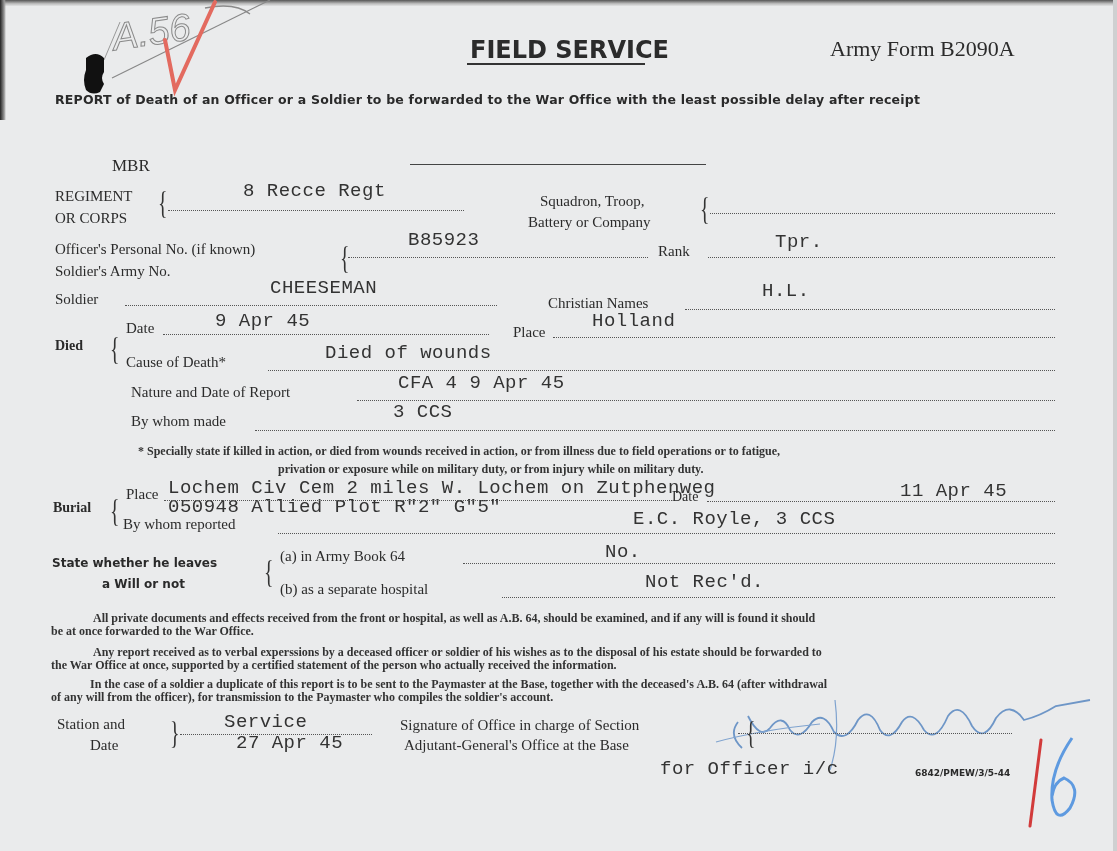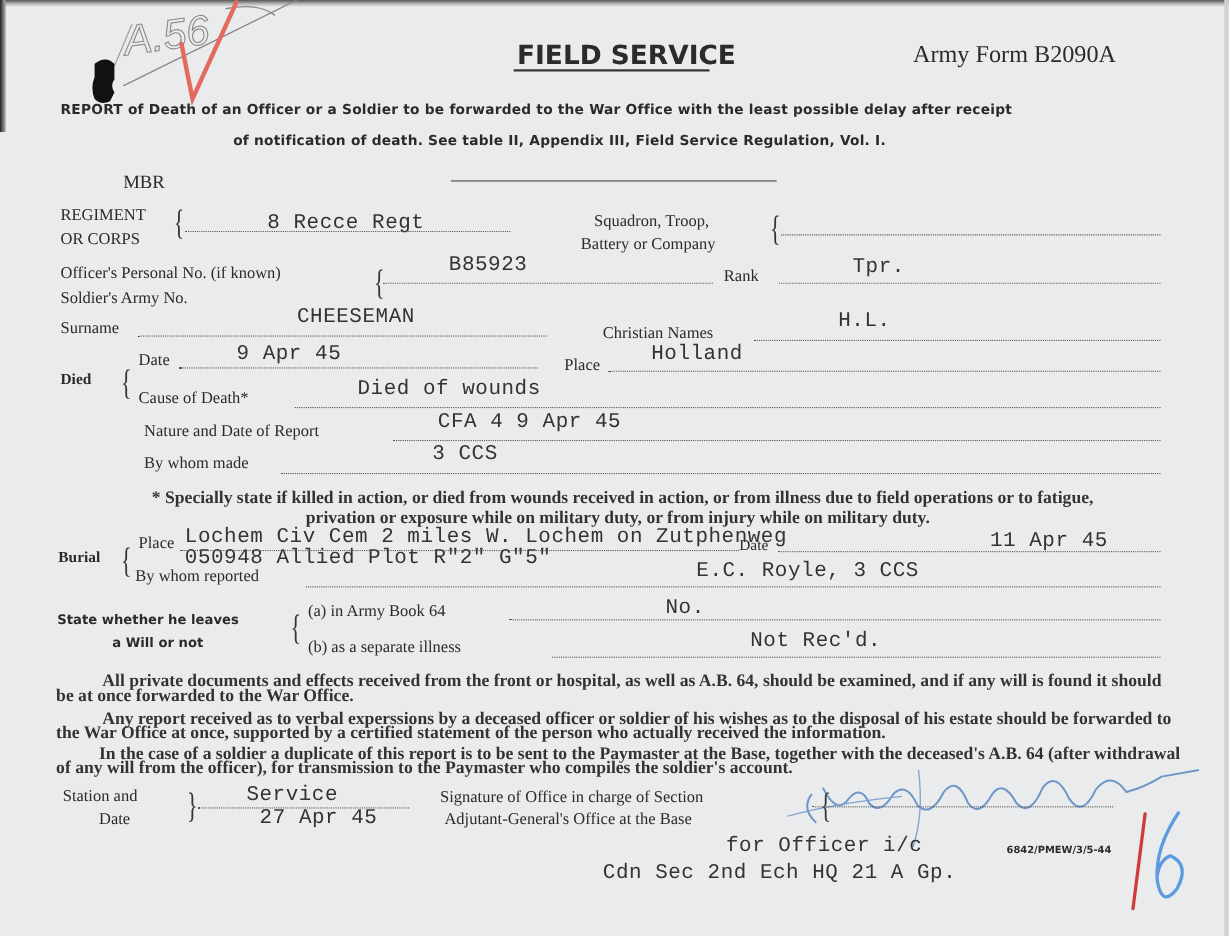--- a/index.html
+++ b/index.html
@@ -27,21 +27,21 @@
     background: #cfd0d1;
   }
   .abs { position: absolute; white-space: nowrap; }
   .sans { font-family: "DejaVu Sans", sans-serif; font-weight: bold; }
   .serif { font-family: "Liberation Serif", serif; }
   .typed { font-family: "Liberation Mono", monospace; color: #333; font-size: 19px; letter-spacing: 0.5px; }
   .dots { position: absolute; border-bottom: 1px dotted #555; height: 0; }
   .solid { position: absolute; border-bottom: 1px solid #444; height: 0; }
   .label { font-size: 15px; color: #2b2b2b; }
   .brace { font-family: "Liberation Serif", serif; font-size: 20px; color: #333; transform: scaleY(1.6); display: inline-block; }
-  .small { font-family: "Liberation Serif", serif; font-weight: bold; font-size: 16px; color: #333; }
+  .small { font-family: "Liberation Serif", serif; font-weight: bold; font-size: 12px; color: #333; }
 </style>
 </head>
 <body>
 
 <div class="page">
   <div class="topshade"></div>
   <div class="leftshade"></div>
   <div class="rightedge"></div>
 
   <svg class="abs" style="left:0;top:0" width="1117" height="851">
@@ -61,46 +61,45 @@
 
     <path d="M1041 740 L1030 826" fill="none" stroke="#d23b3b" stroke-width="3" stroke-linecap="round"></path>
     <path d="M1072 738 Q1050 770 1052 800 Q1056 826 1070 808 Q1082 786 1064 778 Q1054 782 1052 796" fill="none" stroke="#5e9ae0" stroke-width="3"></path>
   </svg>
 
   <div class="abs sans" style="left:470px;top:36px;font-size:24px;color:#2b2b2b;">FIELD SERVICE</div>
   <div class="solid" style="left:467px;top:63px;width:178px;border-bottom:2px solid #333;"></div>
   <div class="abs serif" style="left:830px;top:36px;font-size:22px;color:#2b2b2b;">Army Form B2090A</div>
 
   <div class="abs sans" style="left:55px;top:92px;font-size:12.5px;letter-spacing:0.2px;">REPORT of Death of an Officer or a Soldier to be forwarded to the War Office with the least possible delay after receipt</div>
-  <div class="abs sans" style="left:212px;top:120px;font-size:12.5px;letter-spacing:0.2px;">of notification of death. See table II, Appendix III, Field Service Regulation, Vol. I.</div>
 
   <div class="abs serif" style="left:112px;top:156px;font-size:17px;">MBR</div>
   <div class="solid" style="left:410px;top:164px;width:296px;"></div>
 
   <div class="abs serif label" style="left:55px;top:188px;">REGIMENT</div>
   <div class="abs serif label" style="left:55px;top:210px;">OR CORPS</div>
   <div class="abs brace" style="left:158px;top:192px;">{</div>
-  <div class="abs typed" style="left:243px;top:180px;margin-top:11px;">8 Recce Regt</div>
+  <div class="abs typed" style="left:243px;top:180px;">8 Recce Regt</div>
   <div class="dots" style="left:168px;top:210px;width:296px;"></div>
 
   <div class="abs serif label" style="left:540px;top:193px;">Squadron, Troop,</div>
   <div class="abs serif label" style="left:528px;top:214px;">Battery or Company</div>
   <div class="abs brace" style="left:700px;top:198px;">{</div>
   <div class="dots" style="left:710px;top:213px;width:345px;"></div>
 
   <div class="abs serif label" style="left:55px;top:241px;">Officer's Personal No. (if known)</div>
   <div class="abs serif label" style="left:55px;top:263px;">Soldier's Army No.</div>
   <div class="abs brace" style="left:340px;top:247px;">{</div>
   <div class="abs typed" style="left:408px;top:229px;">B85923</div>
   <div class="dots" style="left:348px;top:257px;width:300px;"></div>
   <div class="abs serif label" style="left:658px;top:243px;">Rank</div>
   <div class="abs typed" style="left:775px;top:231px;">Tpr.</div>
   <div class="dots" style="left:708px;top:257px;width:347px;"></div>
 
-  <div class="abs serif label" style="left:55px;top:291px;">Surname</div>
+  <div class="abs serif label" style="left:55px;top:291px;">Soldier</div>
   <div class="abs typed" style="left:270px;top:277px;">CHEESEMAN</div>
   <div class="dots" style="left:125px;top:305px;width:372px;"></div>
   <div class="abs serif label" style="left:548px;top:295px;">Christian Names</div>
   <div class="abs typed" style="left:762px;top:280px;">H.L.</div>
   <div class="dots" style="left:685px;top:309px;width:370px;"></div>
 
   <div class="abs serif" style="left:55px;top:338px;font-size:14px;font-weight:bold;">Died</div>
   <div class="abs brace" style="left:110px;top:338px;">{</div>
   <div class="abs serif label" style="left:126px;top:320px;">Date</div>
   <div class="abs typed" style="left:215px;top:310px;">9 Apr 45</div>
@@ -137,22 +136,22 @@
   <div class="abs serif label" style="left:123px;top:516px;">By whom reported</div>
   <div class="abs typed" style="left:633px;top:508px;">E.C. Royle, 3 CCS</div>
   <div class="dots" style="left:278px;top:533px;width:777px;"></div>
 
   <div class="abs sans" style="left:52px;top:556px;font-size:12px;">State whether he leaves</div>
   <div class="abs sans" style="left:102px;top:577px;font-size:12px;">a Will or not</div>
   <div class="abs brace" style="left:264px;top:561px;">{</div>
   <div class="abs serif label" style="left:280px;top:548px;">(a) in Army Book 64</div>
   <div class="abs typed" style="left:605px;top:541px;">No.</div>
   <div class="dots" style="left:463px;top:563px;width:592px;"></div>
-  <div class="abs serif label" style="left:280px;top:581px;">(b) as a separate illness</div>
-  <div class="abs typed" style="left:645px;top:571px;margin-left:37px;">Not Rec'd.</div>
+  <div class="abs serif label" style="left:280px;top:581px;">(b) as a separate hospital</div>
+  <div class="abs typed" style="left:645px;top:571px;">Not Rec'd.</div>
   <div class="dots" style="left:502px;top:597px;width:553px;"></div>
 
   <div class="abs small" style="left:93px;top:611px;">All private documents and effects received from the front or hospital, as well as A.B. 64, should be examined, and if any will is found it should</div>
   <div class="abs small" style="left:51px;top:624px;">be at once forwarded to the War Office.</div>
   <div class="abs small" style="left:51px;top:658px;">the War Office at once, supported by a certified statement of the person who actually received the information.</div>
   <div class="abs small" style="left:93px;top:645px;">Any report received as to verbal experssions by a deceased officer or soldier of his wishes as to the disposal of his estate should be forwarded to</div>
   <div class="abs small" style="left:90px;top:677px;">In the case of a soldier a duplicate of this report is to be sent to the Paymaster at the Base, together with the deceased's A.B. 64 (after withdrawal</div>
   <div class="abs small" style="left:51px;top:690px;">of any will from the officer), for transmission to the Paymaster who compiles the soldier's account.</div>
 
   <div class="abs serif label" style="left:57px;top:716px;">Station and</div>
@@ -162,15 +161,14 @@
   <div class="abs typed" style="left:236px;top:732px;">27 Apr 45</div>
   <div class="dots" style="left:180px;top:734px;width:192px;"></div>
 
   <div class="abs serif label" style="left:400px;top:717px;">Signature of Office in charge of Section</div>
   <div class="abs serif label" style="left:404px;top:737px;">Adjutant-General's Office at the Base</div>
   <div class="abs brace" style="left:746px;top:722px;">{</div>
   <div class="dots" style="left:738px;top:733px;width:274px;"></div>
   <div class="abs" style="left:755px;top:700px;width:330px;height:40px;" title="R.A. Cleyuick Capt"></div>
 
   <div class="abs typed" style="left:660px;top:758px;">for Officer i/c</div>
-  <div class="abs typed" style="left:548px;top:782px;">Cdn Sec 2nd Ech HQ 21 A Gp.</div>
   <div class="abs sans" style="left:915px;top:768px;font-size:9px;">6842/PMEW/3/5-44</div>
 </div>
 
 </body></html>

